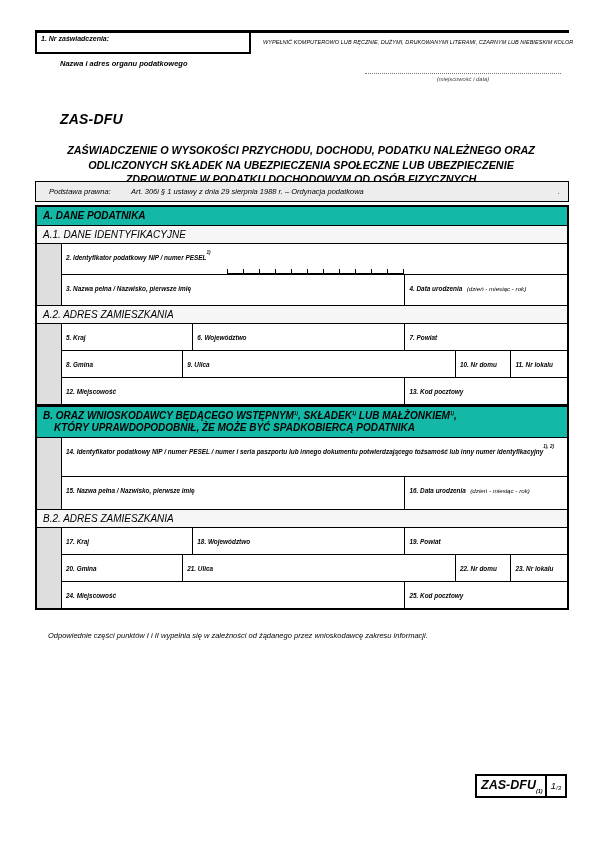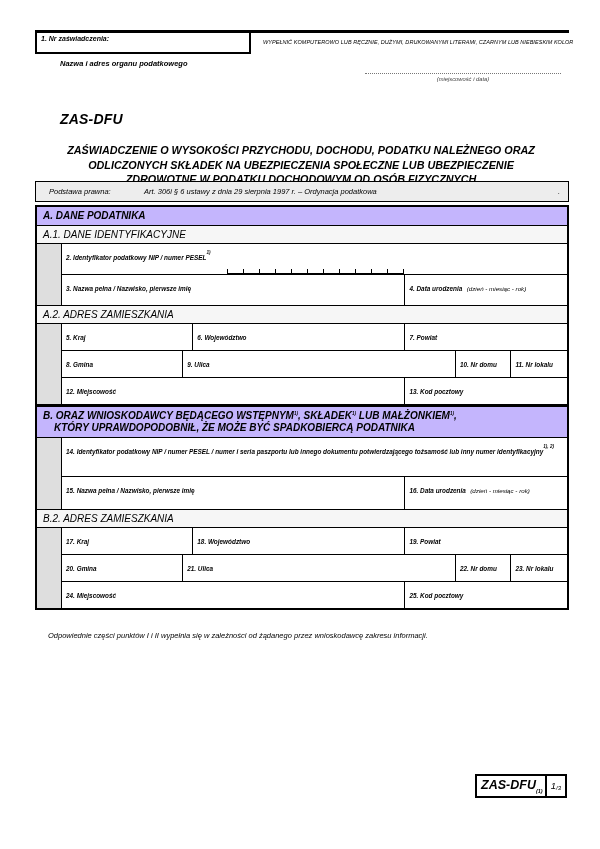--- a/index.html
+++ b/index.html
@@ -25,29 +25,29 @@
   
   .form-code { position:absolute; left:60px; top:111px; font-size:14px; font-weight:bold; letter-spacing:0.2px; }
   .main-title {
     position:absolute; left:55px; width:492px; top:129px; text-align:center;
     font-size:10.8px; font-weight:bold; line-height:14.6px;margin-top:14px;
   }
   
   .legal {
     position:absolute; left:35px; right:31px; top:181px; height:21px;
     border:1px solid #000; background:#ededed; box-sizing:border-box;
-    display:flex; align-items:center; font-size:7.5px;gap:13px;
+    display:flex; align-items:center; font-size:7.5px;
   }
   .legal-label { width:95px; padding-left:13px; box-sizing:border-box; }
   .legal-value { flex:1; }
   .legal-dot { padding-right:8px; }
   
   .body-box { position:absolute; left:35px; right:31px; top:205px; border:2px solid #000; box-sizing:border-box; background:#fff; }
   .sec-header {
-    background:#c4b5fd; font-weight:bold; font-size:10px;
+    background:#14b8a6; font-weight:bold; font-size:10px;
     padding:3px 6px 3px 6px; border-bottom:1px solid #000; line-height:12px;
   }
   .sec-header.thick-top { border-top:2px solid #000; }
   .sec-header .l2 { padding-left:11px; }
   .sub-header {
     background:#f6f6f6; font-size:10px; padding:3px 6px 2px 6px;
     border-bottom:1px solid #000; line-height:12px;
   }
   .field-zone { background:#dedede; padding-left:24px; border-bottom:1px solid #000; }
   .field-zone.last { border-bottom:none; }
@@ -100,21 +100,21 @@
   <div class="place-date">
     <div class="pd-dots"></div>
     <div class="pd-caption">(miejscowość i data)</div>
   </div>
 
   <div class="form-code">ZAS-DFU</div>
   <div class="main-title">ZAŚWIADCZENIE O WYSOKOŚCI PRZYCHODU, DOCHODU, PODATKU NALEŻNEGO ORAZ ODLICZONYCH SKŁADEK NA UBEZPIECZENIA SPOŁECZNE LUB UBEZPIECZENIE ZDROWOTNE W PODATKU DOCHODOWYM OD OSÓB FIZYCZNYCH</div>
 
   <div class="legal">
     <div class="legal-label">Podstawa prawna:</div>
-    <div class="legal-value">Art. 306i § 6 ustawy z dnia 29 sierpnia 1997 r. – Ordynacja podatkowa</div>
+    <div class="legal-value">Art. 306i § 1 ustawy z dnia 29 sierpnia 1988 r. – Ordynacja podatkowa</div>
     <div class="legal-dot">.</div>
   </div>
 
   <div class="body-box">
 
     <div class="sec-header">A. DANE PODATNIKA</div>
     <div class="sub-header">A.1. DANE IDENTYFIKACYJNE</div>
 
     <div class="field-zone">
       <div class="fgrid">

